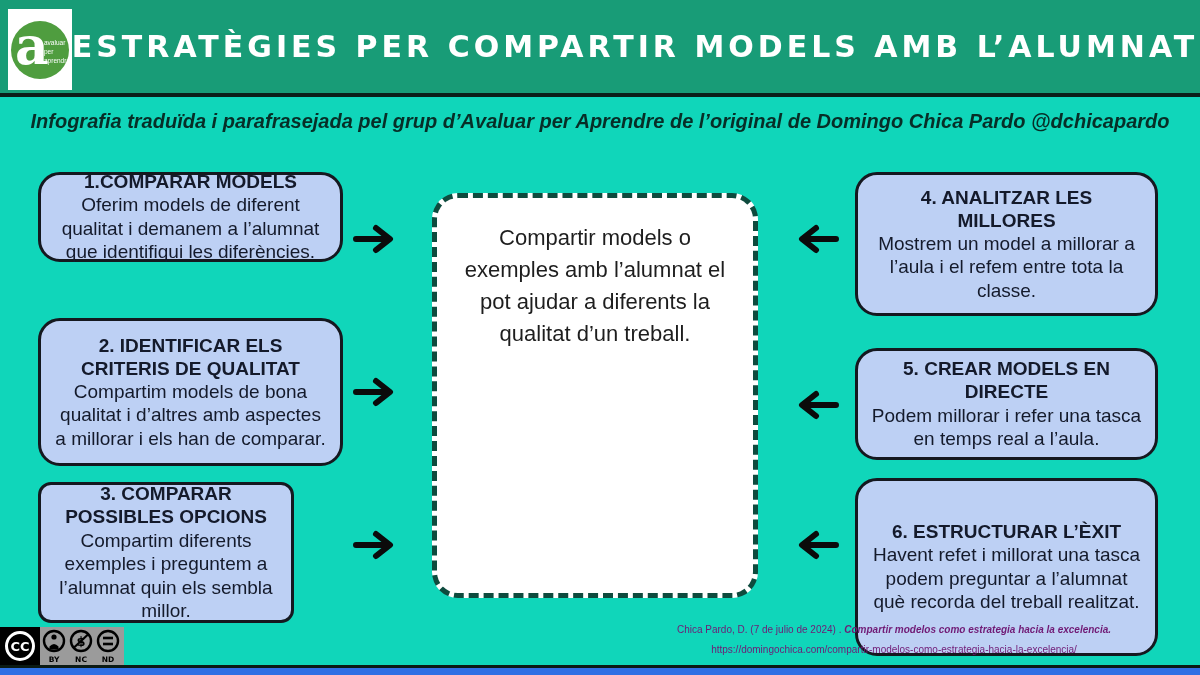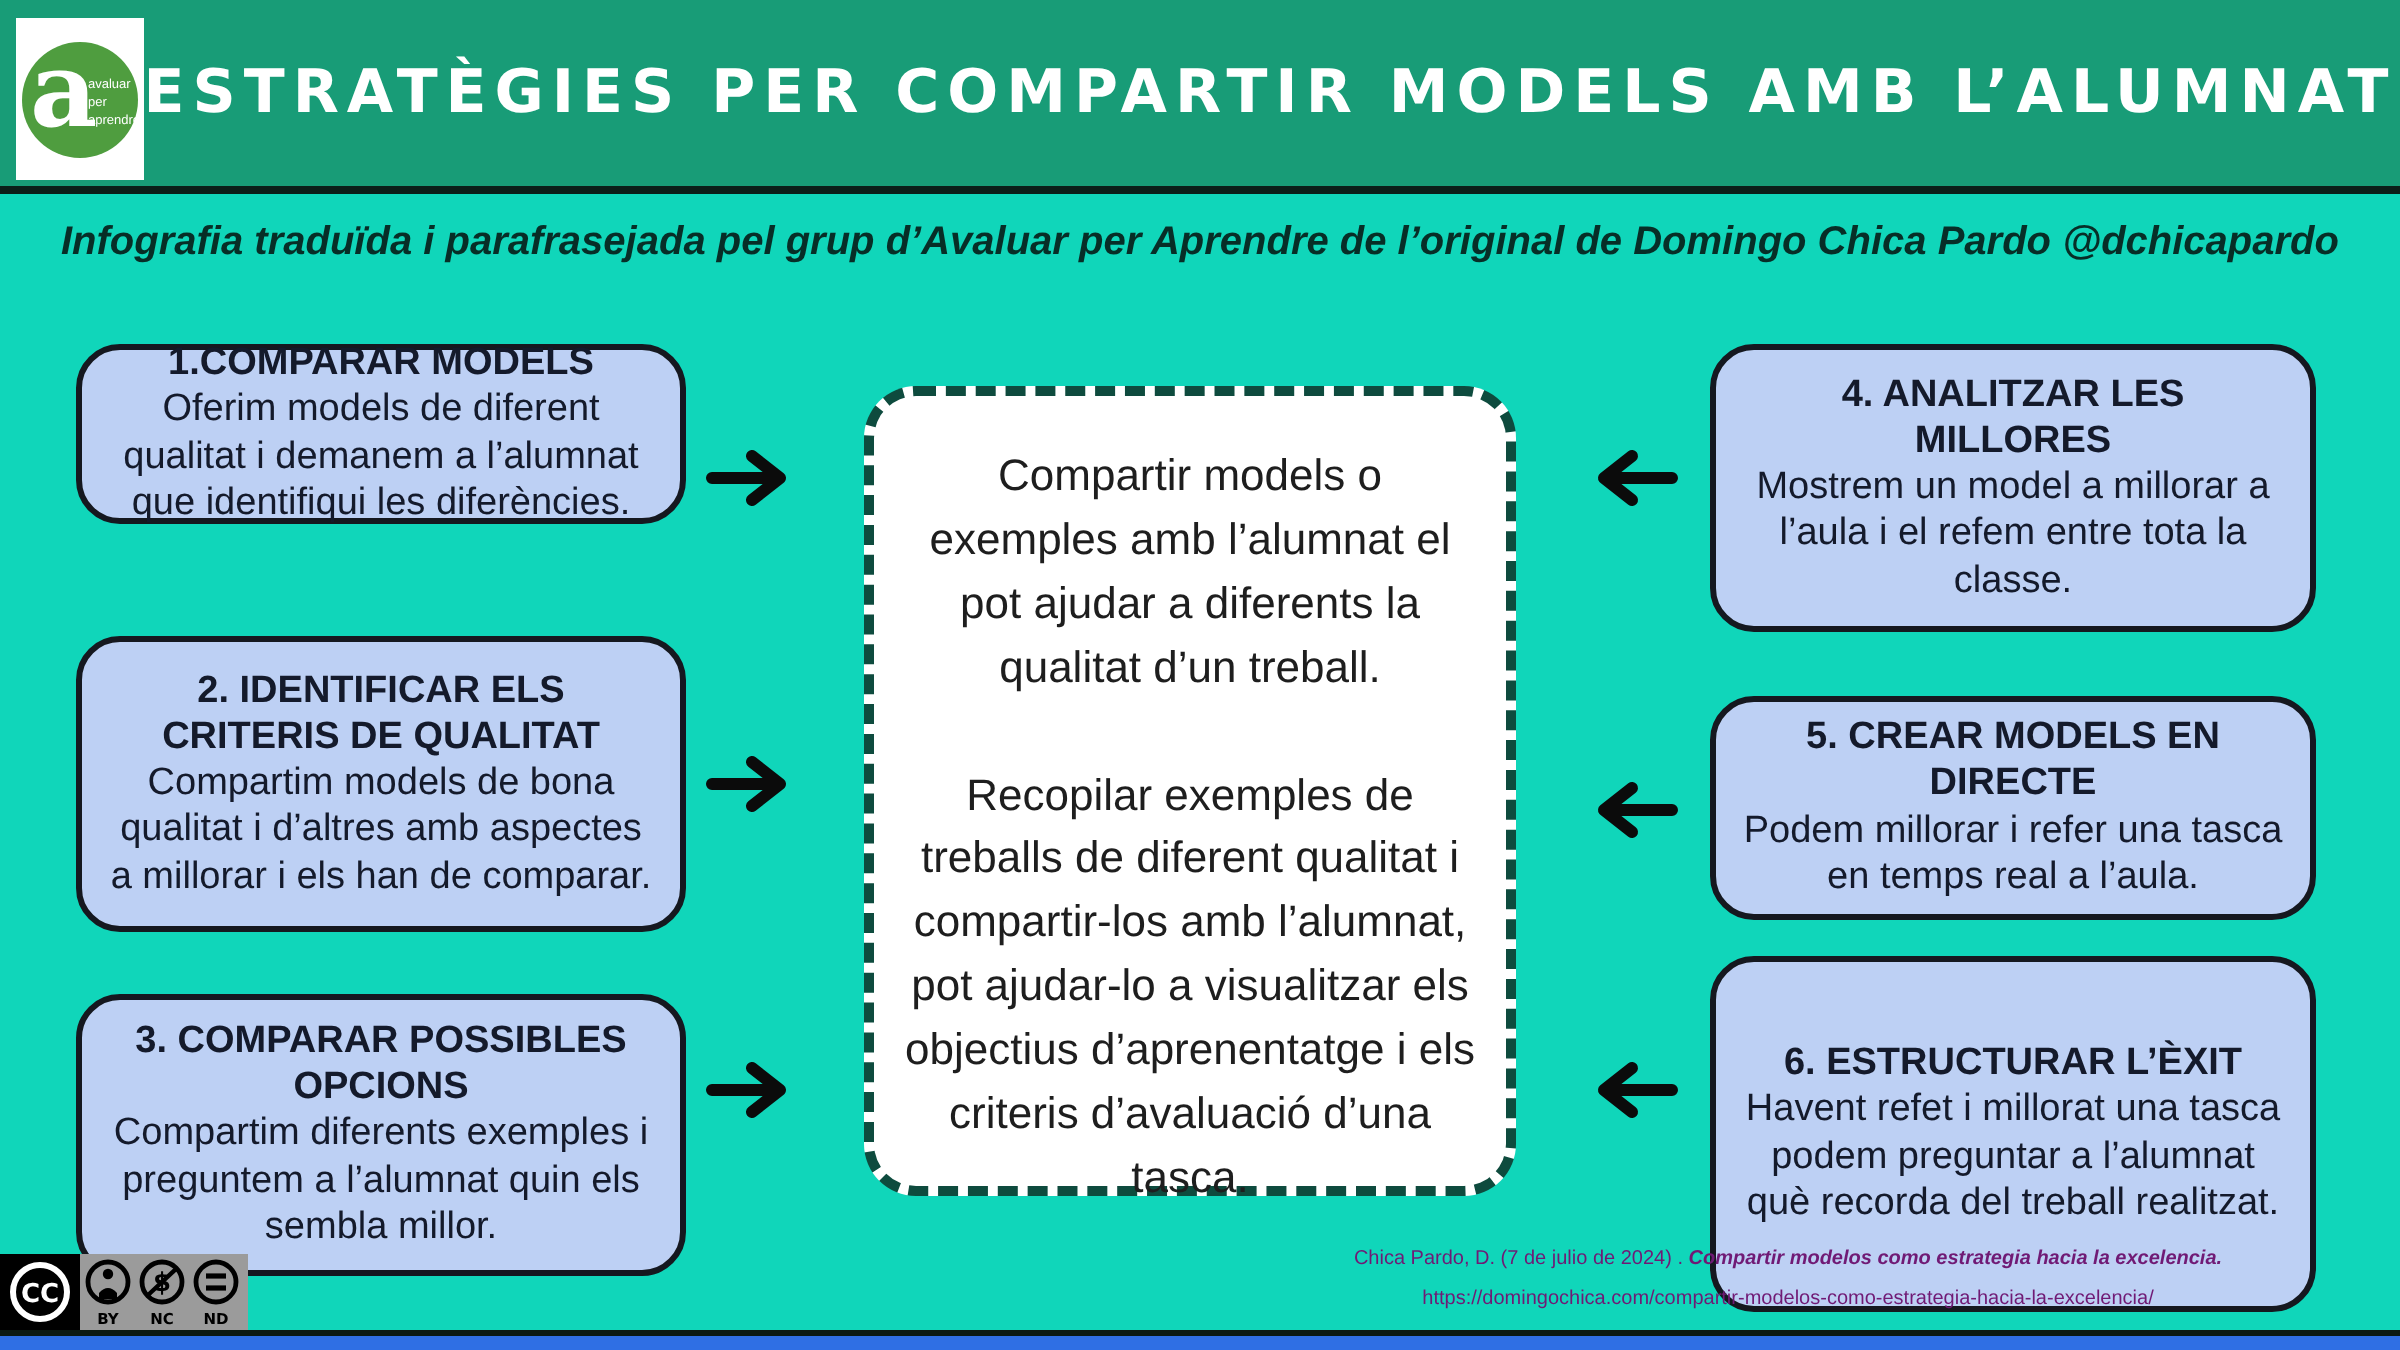--- a/index.html
+++ b/index.html
@@ -31,21 +31,21 @@
   .sbox{
     position:absolute;background:var(--box-blue,#bdd0f4);
     border:3px solid #15181f;border-radius:22px;
     display:flex;flex-direction:column;justify-content:center;
     padding:6px 12px;text-align:center;color:#141a2b;box-sizing:border-box;
   }
   .sbox .t{font-weight:700;font-size:19px;line-height:1.22;}
   .sbox .b{font-weight:400;font-size:19px;line-height:1.24;}
   #box-1{left:38px;top:172px;width:305px;height:90px;}
   #box-2{left:38px;top:318px;width:305px;height:148px;}
-  #box-3{left:38px;top:497px;width:305px;height:141px;}
+  #box-3{left:38px;top:482px;width:256px;height:141px;border-radius:13px;}
   #box-4{left:855px;top:172px;width:303px;height:144px;}
   #box-5{left:855px;top:348px;width:303px;height:112px;}
   #box-6{left:855px;top:478px;width:303px;height:178px;}
   
   .arrow{position:absolute;width:44px;height:34px;}
   #arrow-1{left:352px;top:222px;}
   #arrow-2{left:352px;top:375px;}
   #arrow-3{left:352px;top:528px;}
   #arrow-4{left:796px;top:222px;}
   #arrow-5{left:796px;top:388px;}
@@ -126,21 +126,20 @@
   </svg>
   <svg class="arrow" id="arrow-5" viewBox="0 0 44 34">
     <path d="M40 17 H8 M20 6 L6 17 L20 28" fill="none" stroke="#0b0b0b" stroke-width="6" stroke-linecap="round" stroke-linejoin="round"></path>
   </svg>
   <svg class="arrow" id="arrow-6" viewBox="0 0 44 34">
     <path d="M40 17 H8 M20 6 L6 17 L20 28" fill="none" stroke="#0b0b0b" stroke-width="6" stroke-linecap="round" stroke-linejoin="round"></path>
   </svg>
 
   <div id="center-box">
     <p>Compartir models o exemples amb l’alumnat el pot ajudar a diferents la qualitat d’un treball.</p>
-    <p>Recopilar exemples de treballs de diferent qualitat i compartir-los amb l’alumnat, pot ajudar-lo a visualitzar els objectius d’aprenentatge i els criteris d’avaluació d’una tasca.</p>
   </div>
 
   <div id="citation">
     <div><span>Chica Pardo, D. (7 de julio de 2024) . </span><span class="it">Compartir modelos como estrategia hacia la excelencia.</span></div>
     <div>https://domingochica.com/compartir-modelos-como-estrategia-hacia-la-excelencia/</div>
   </div>
 
   <svg id="cc-badge" width="124" height="38" viewBox="0 0 124 38">
     <rect x="0" y="0" width="40" height="38" fill="#000000"></rect>
     <circle cx="20" cy="19" r="13.5" fill="none" stroke="#ffffff" stroke-width="3"></circle>

